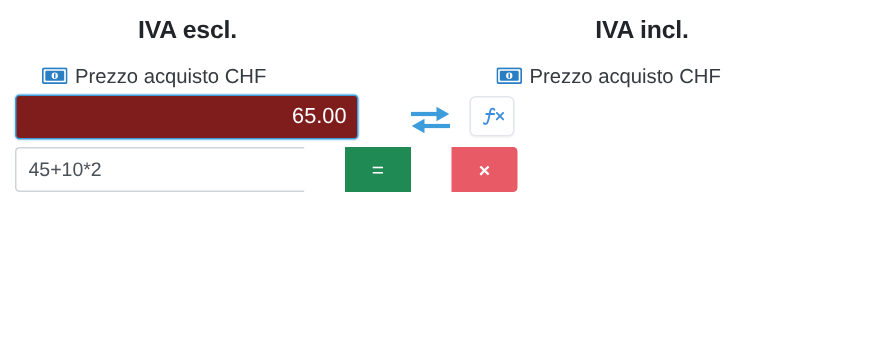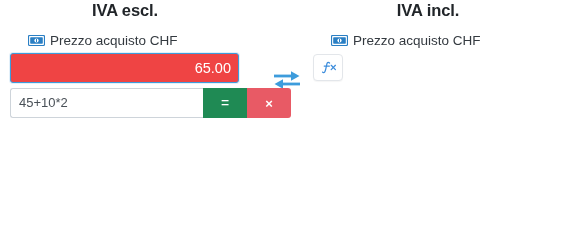--- a/index.html
+++ b/index.html
@@ -30,20 +30,21 @@
   }
   .col-left  { margin-left: 10px; }
   .col-right { margin-left: 0px; }
 
   .panel-title {
     text-align: center;
     font-size: 16.5px;
     font-weight: bold;
     color: #212529;
     letter-spacing: -0.1px;
+    margin-top: 10px;
     margin-bottom: 0;
     line-height: 20px;
     width: 230px;
   }
 
   .field-label {
     display: flex;
     align-items: center;
     gap: 5px;
     font-size: 13.5px;
@@ -61,40 +62,41 @@
     position: relative;
     flex: 0 0 auto;
   }
   .money-icon svg { display: block; }
 
   .value-input {
     margin-top: 4px;
     width: 229px;
     height: 30px;
     box-sizing: border-box;
-    background: #ef4444;
+    background: #7f1d1d;
     border: 1px solid #3d9cdc;
     border-radius: 3px;
     color: #ffffff;
     font-size: 14.5px;
     font-family: "Liberation Sans", sans-serif;
     text-align: right;
     padding: 0 7px;
     line-height: 28px;
     outline: none;
     box-shadow: 0 0 0 1px rgba(61,156,220,0.15);
   }
 
   .formula-row {
     margin-top: 5px;
     width: 229px;
     height: 30px;
     display: flex;
     align-items: stretch;
     box-sizing: border-box;
+    gap: 27px;
   }
 
   .formula-input {
     flex: 1 1 auto;
     box-sizing: border-box;
     background: #ffffff;
     border: 1px solid #ced4da;
     border-right: none;
     border-radius: 3px 0 0 3px;
     font-size: 13px;

